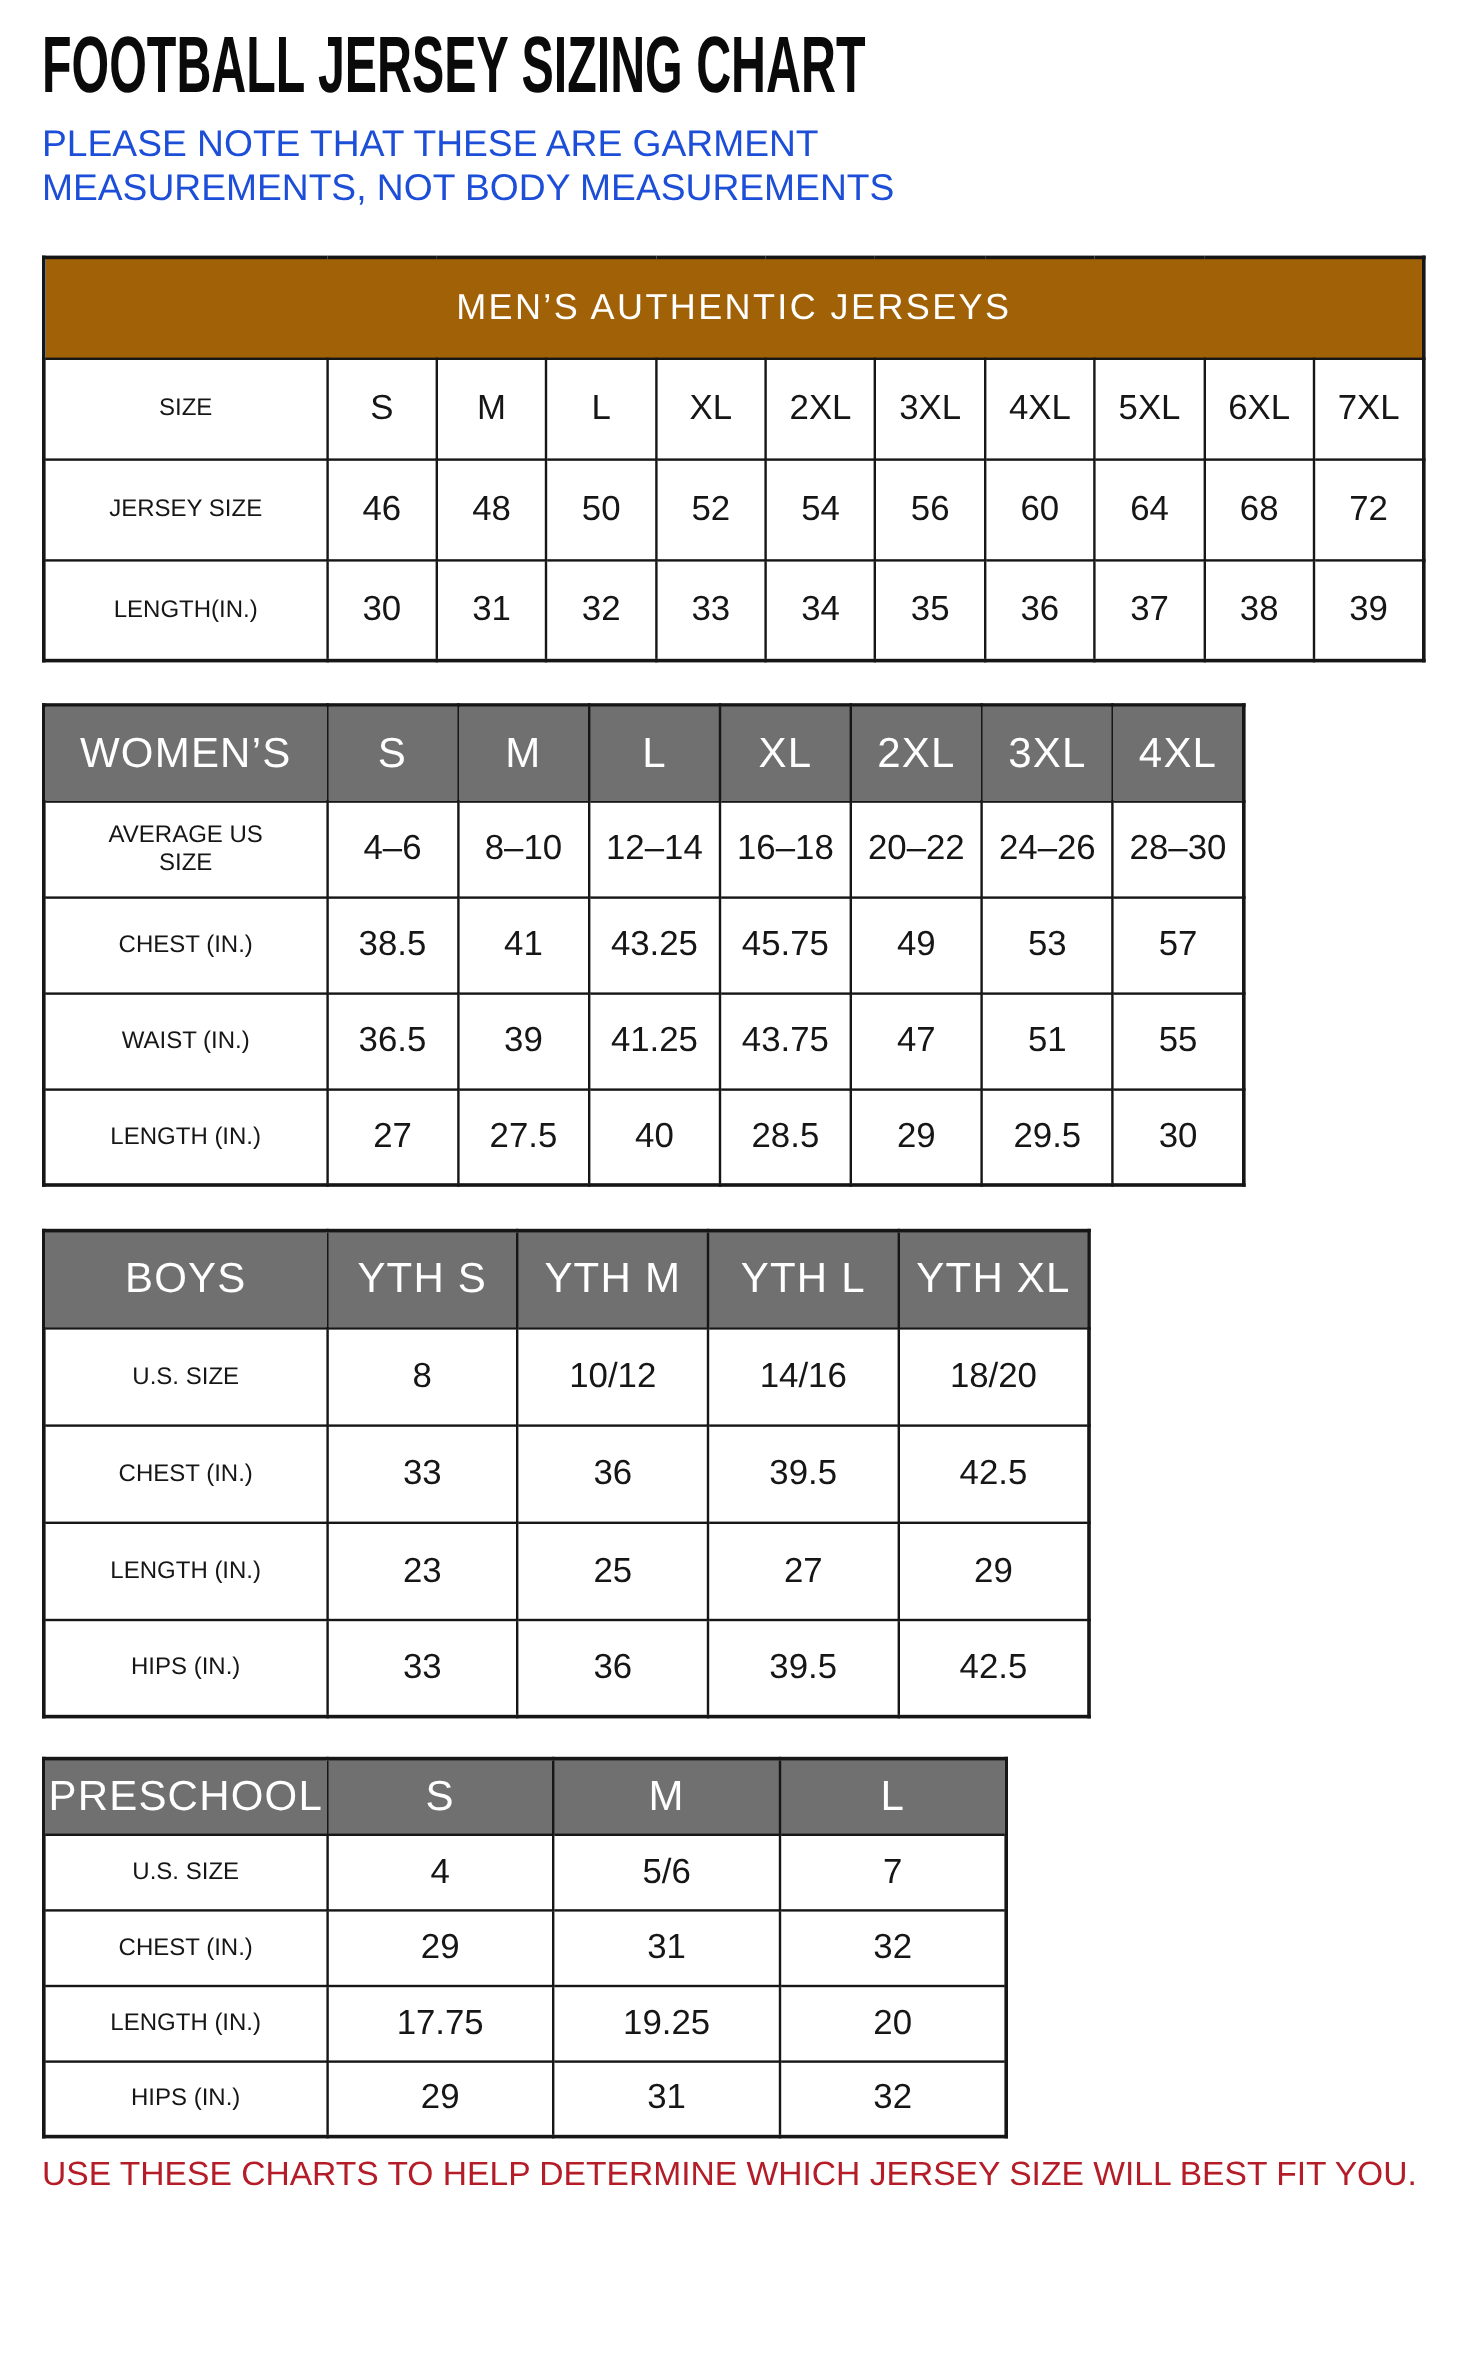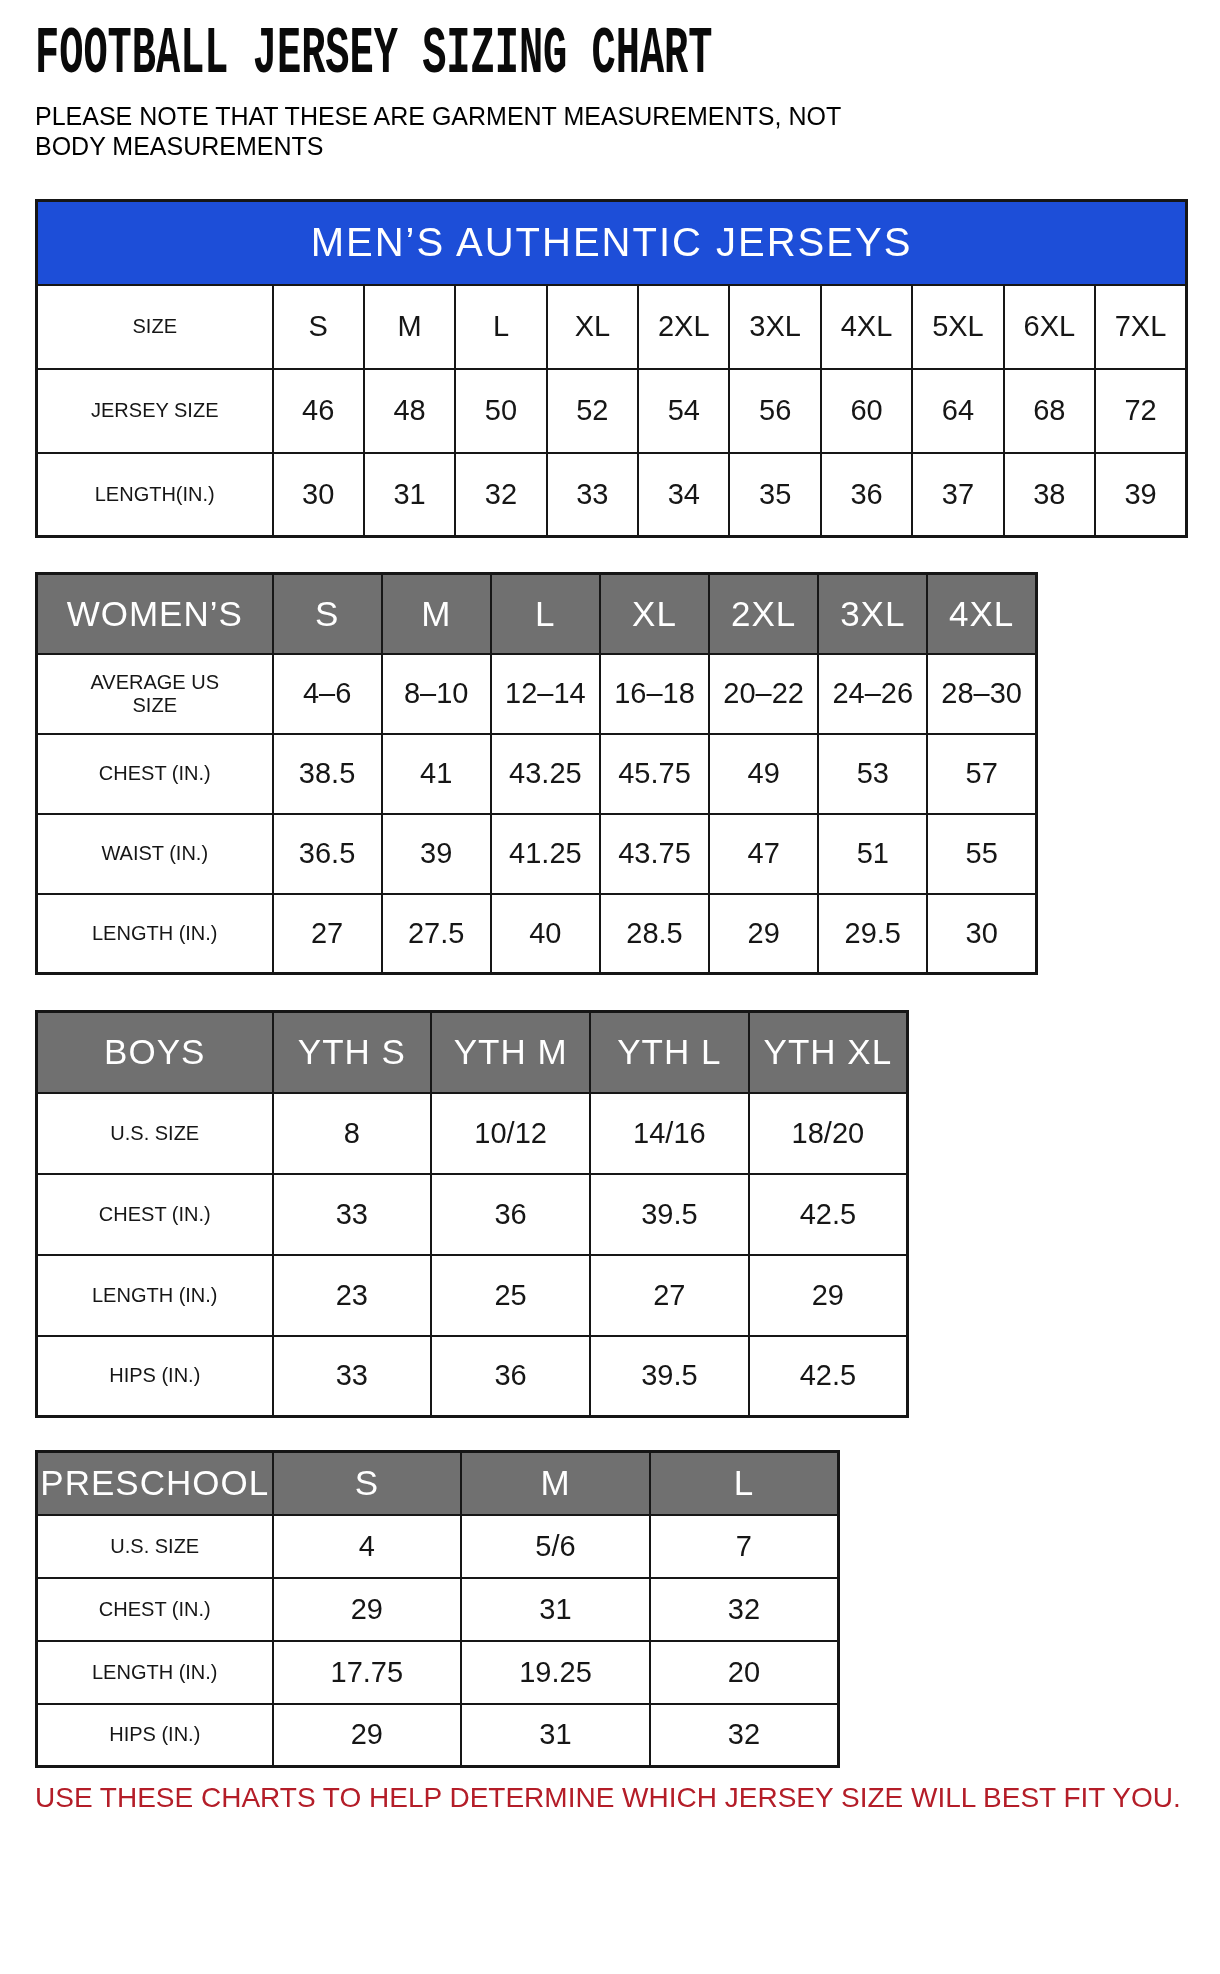--- a/index.html
+++ b/index.html
@@ -10,38 +10,37 @@
     font-family: "Liberation Sans", sans-serif;
     color: #161616;
   }
   .page { padding: 20px 0 0 35px; }
 
   
   h1.main-title {
     margin: 2px 0 16px 0;
     white-space: nowrap;
     line-height: 1.0;
-    font-family: Liberation Mono, monospace;
   }
   h1.main-title .condense {
     display: inline-block;
     font-size: 64px;
     font-weight: bold;
     letter-spacing: 0px;
     transform: scaleX(0.63) scaleY(1.04);
     transform-origin: left center;
     color: #0a0a0a;
   }
 
   
   .note {
     max-width: 880px;
-    font-size: 25px;
+    font-size: 31px;
     line-height: 1.18;
-    color: #000000;
+    color: #1d4ed8;
     margin-bottom: 38px;
   }
   .footer-note {
     font-size: 28px;
     color: #b41d28;
     margin: 14px 0 12px 0;
     white-space: nowrap;
   }
 
   
@@ -53,23 +52,23 @@
   }
   table.sizing-table td, table.sizing-table th {
     border: 2px solid #161616;
     vertical-align: middle;
     font-weight: normal;
     overflow: hidden;
   }
   col.label-col { width: 236px; }
 
   .title-cell {
-    background: #1d4ed8;
+    background: #a16207;
     color: #ffffff;
-    font-size: 40px;
+    font-size: 30px;
     letter-spacing: 2px;
   }
   .head-label, .head-cell {
     background: #707070;
     color: #ffffff;
     font-size: 35px;
     letter-spacing: 1px;
   }
   .row-label {
     font-size: 20px;

